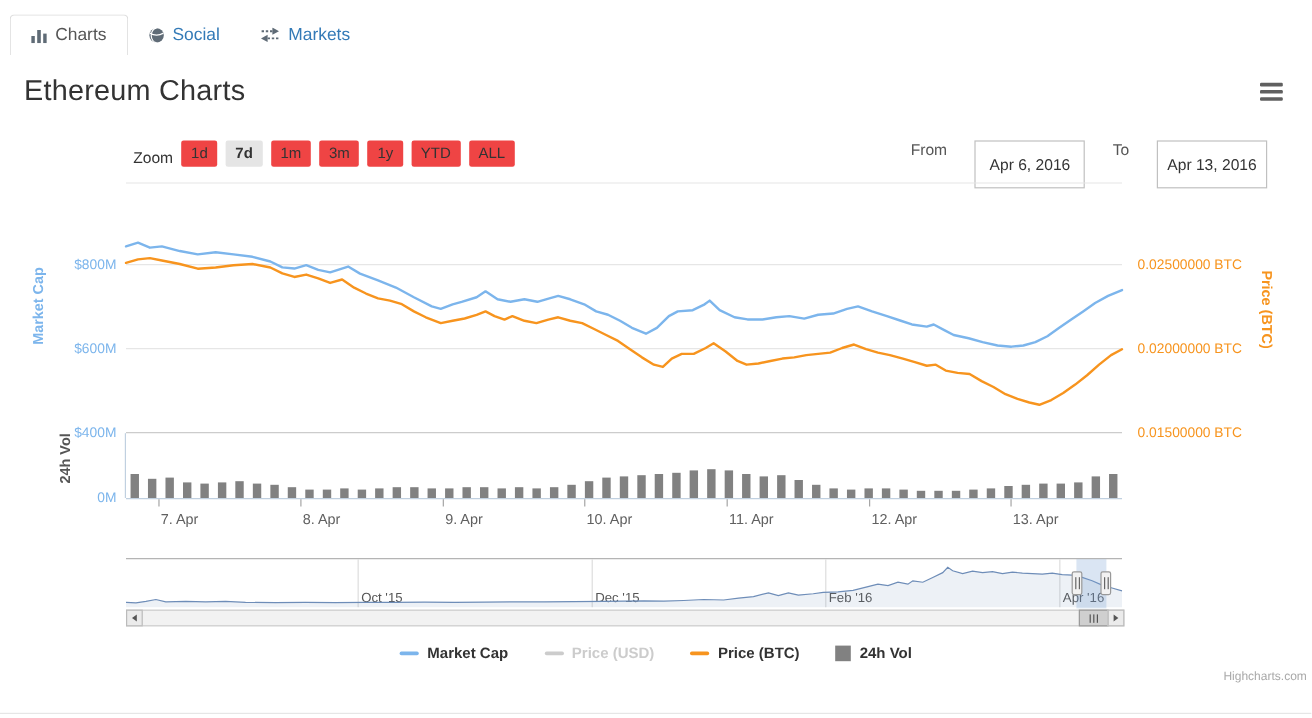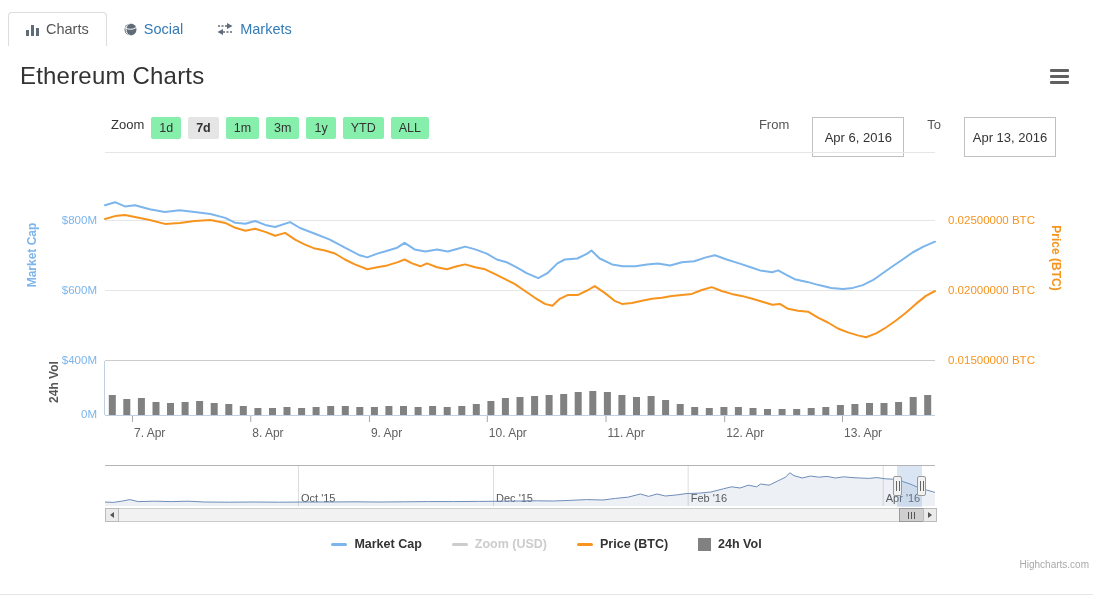--- a/index.html
+++ b/index.html
@@ -12,22 +12,22 @@
   .tab.inactive { color:#337ab7; }
   .tab svg { display:block; }
 
   
   .page-title { position:absolute; top:62px; left:20px; font-size:24px; font-weight:400; color:#333; letter-spacing:.2px; }
   .burger { position:absolute; top:69px; right:24px; width:19px; height:15px; display:flex; flex-direction:column; justify-content:space-between; cursor:pointer; }
   .burger span { height:3.2px; background:#606060; border-radius:1px; }
 
   
   .controls { position:absolute; top:117px; left:0; width:100%; height:24px; font-size:13px; color:#333; }
-  .zoom-group { position:absolute; left:111px; top:0; display:flex; align-items:flex-start; gap:7px; }
-  .zoom-btn { border:none; background:#86efac; color:#333; font-size:12.5px; padding:4px 8px; border-radius:2px; cursor:pointer; font-family:"Liberation Sans",sans-serif; }
+  .zoom-group { position:absolute; left:111px; top:0; display:flex; align-items:flex-end; gap:7px; }
+  .zoom-btn { border:none; background:#ef4444; color:#333; font-size:12.5px; padding:4px 8px; border-radius:2px; cursor:pointer; font-family:"Liberation Sans",sans-serif; }
   .zoom-btn.selected { background:#e5e5e5; font-weight:bold; }
   .range-group { position:absolute; right:37px; top:0; display:flex; align-items:flex-start; gap:23px; color:#555; }
   .range-group input { width:92px; height:40px; border:1px solid #c0c0c0; text-align:center; font-size:13px; color:#333; font-family:"Liberation Sans",sans-serif; background:#fff; }
 
   
   #chart-svg { position:absolute; top:145px; left:0; }
   #chart-svg text { font-family:"Liberation Sans",sans-serif; }
 
   
   .nav-window { position:absolute; top:466px; left:897px; width:25px; height:41px; background:rgba(119,160,210,.27); cursor:ew-resize; }
@@ -260,21 +260,21 @@
     </div>
 </div>
 
 <div class="legend">
   <div class="legend-item">
     <span class="lm-line" style="background: rgb(124, 181, 236);"></span>
     <span class="legend-label" style="color: rgb(51, 51, 51);">Market Cap</span>
   </div>
   <div class="legend-item">
     <span class="lm-line" style="background: rgb(204, 204, 204);"></span>
-    <span class="legend-label" style="color: rgb(204, 204, 204);">Zoom (USD)</span>
+    <span class="legend-label" style="color: rgb(204, 204, 204);">Price (USD)</span>
   </div>
   <div class="legend-item">
     <span class="lm-line" style="background: rgb(247, 148, 30);"></span>
     <span class="legend-label" style="color: rgb(51, 51, 51);">Price (BTC)</span>
   </div>
   <div class="legend-item">
     <span class="lm-square" style="background: rgb(129, 129, 129);"></span>
     <span class="legend-label" style="color: rgb(51, 51, 51);">24h Vol</span>
   </div>
 </div>

